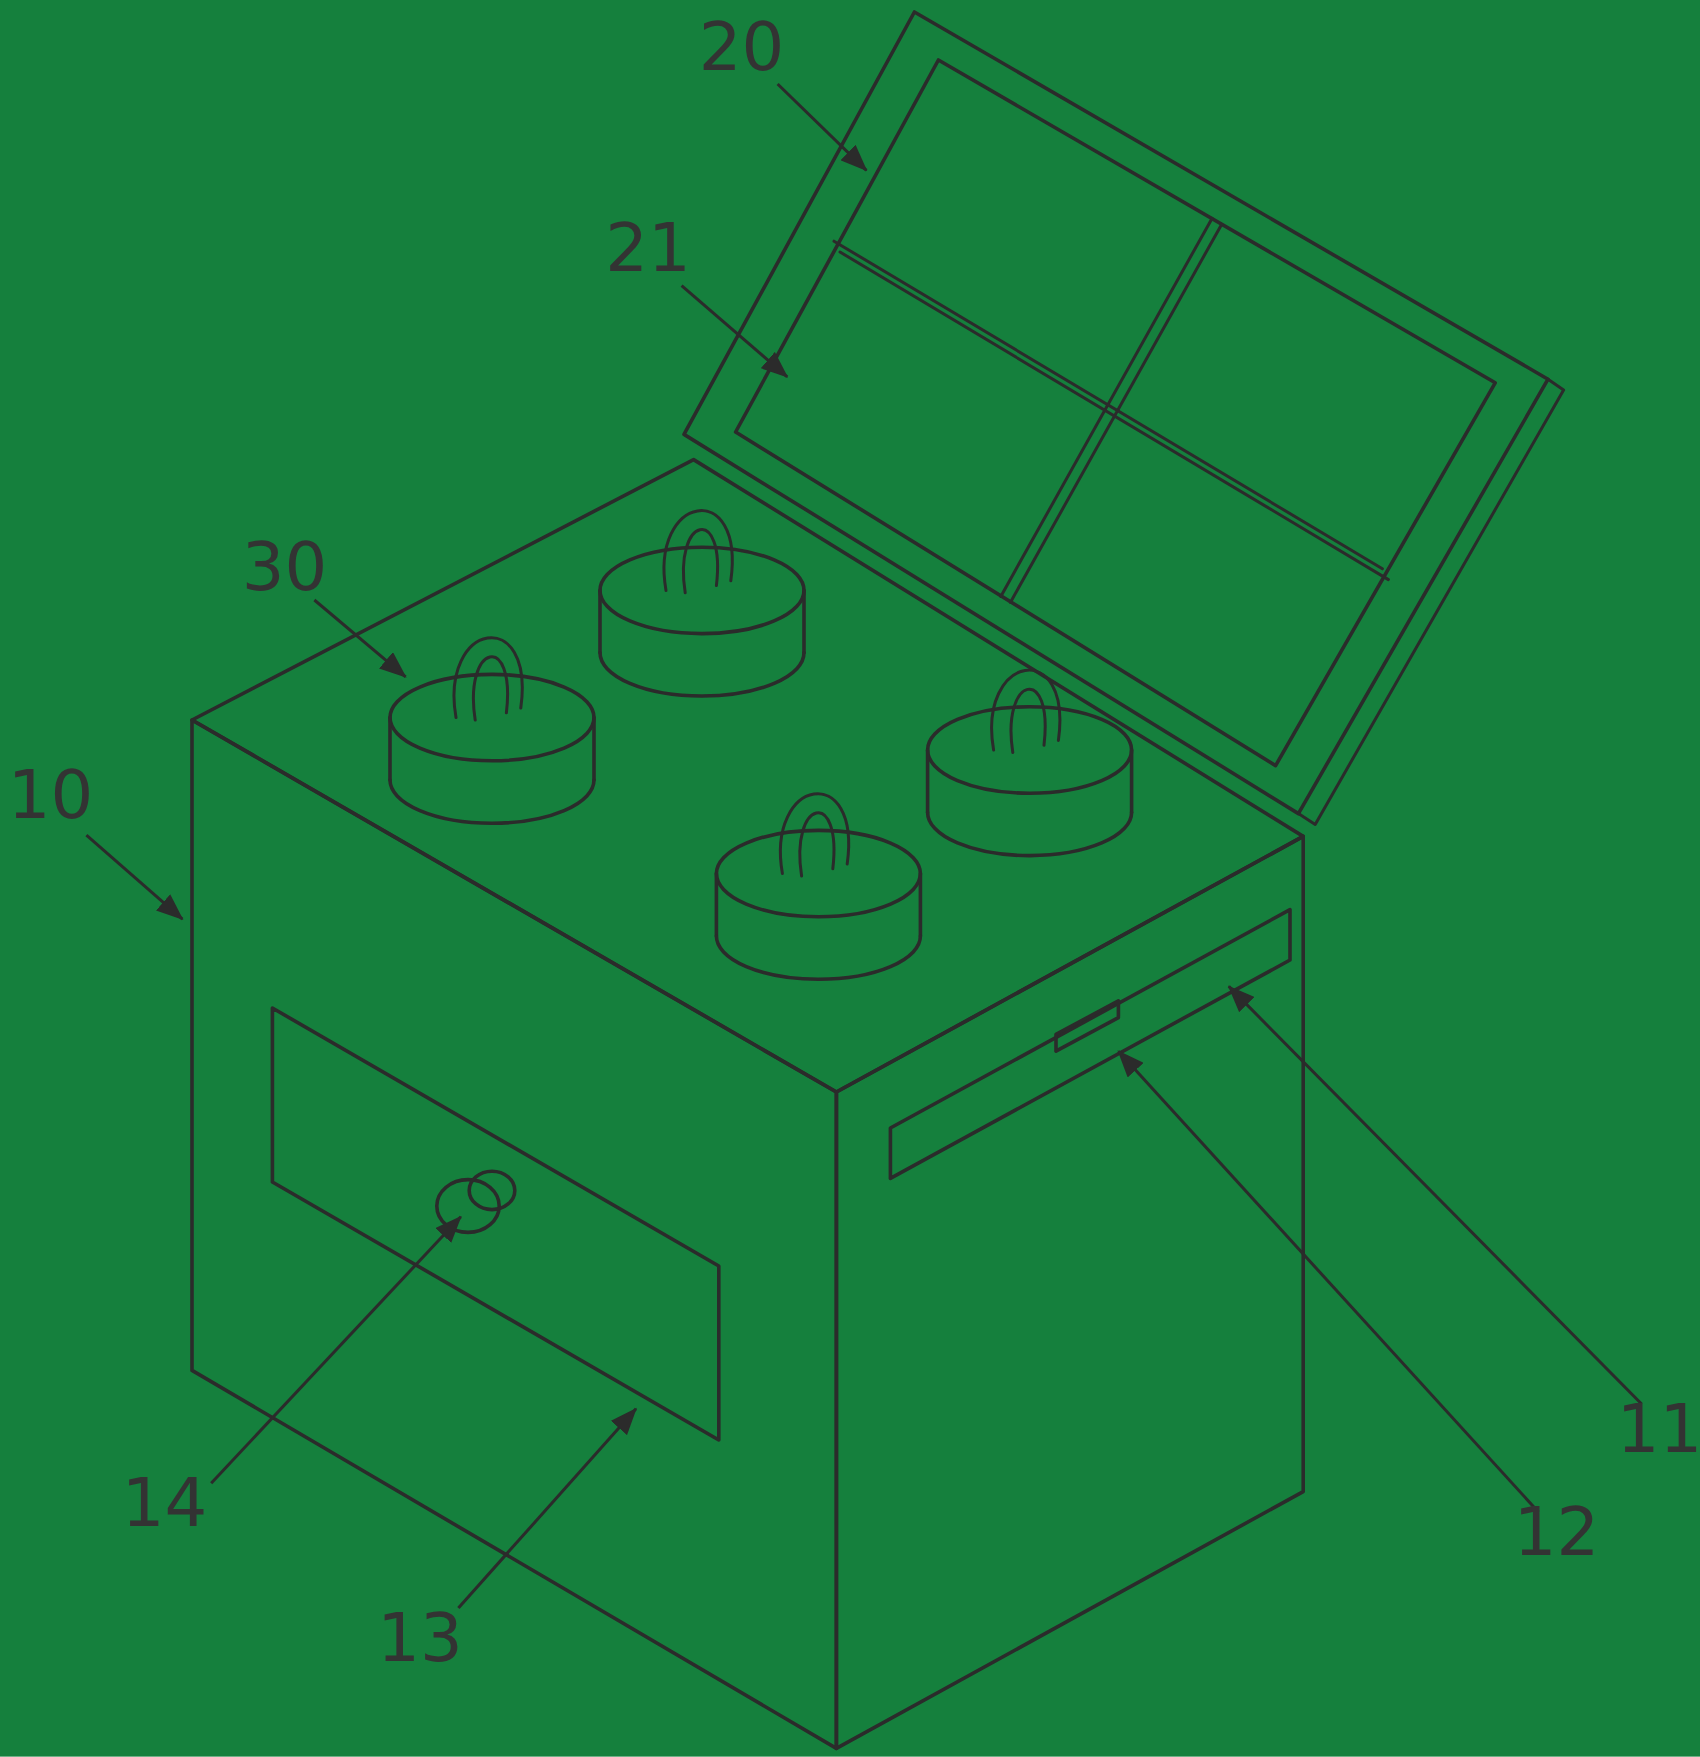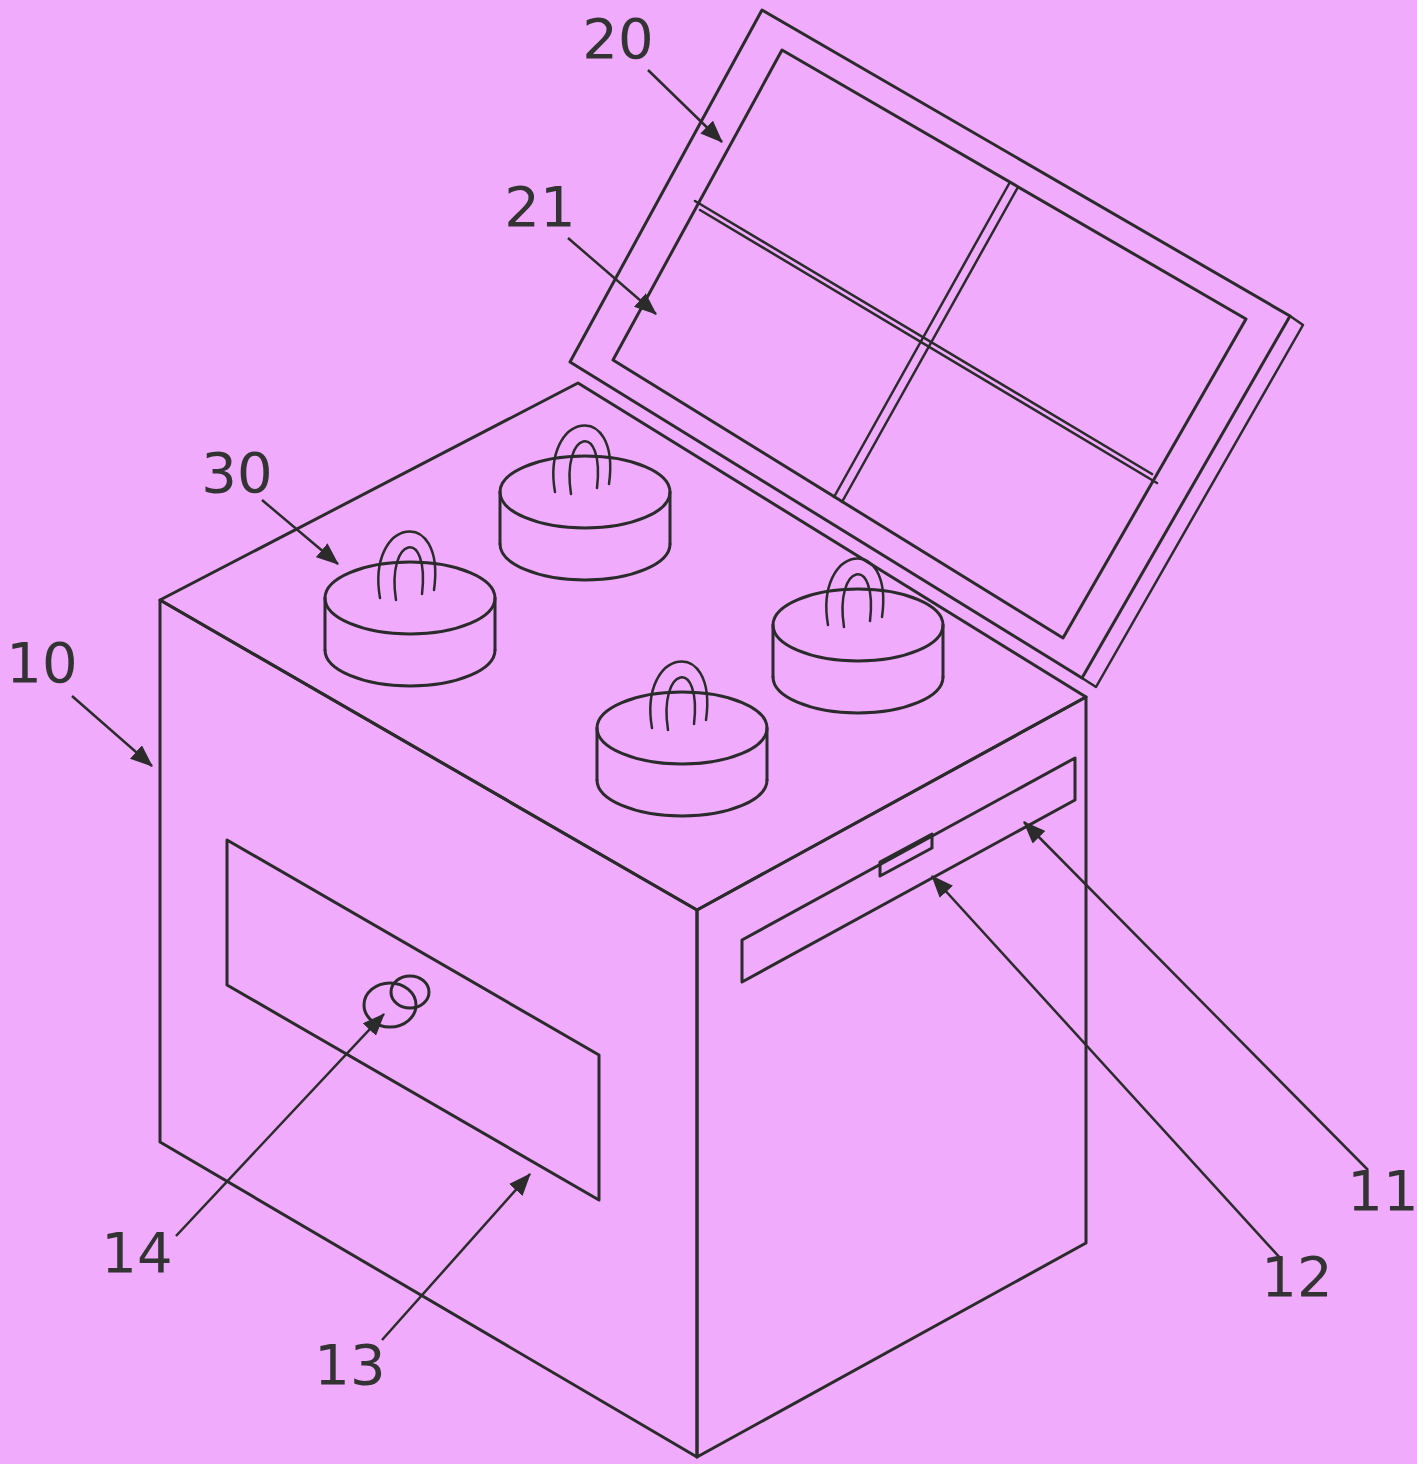--- a/index.html
+++ b/index.html
@@ -4,21 +4,21 @@
 <style>
   html, body {
     margin: 0;
     padding: 0;
     background: #ffffff;
   }
   .stage {
     position: relative;
     width: 1417px;
     height: 1464px;
-    background: #f0abfc;
+    background: #15803d;
     overflow: hidden;
   }
   svg {
     display: block;
     width: 1417px;
     height: 1464px;
   }
   svg text {
     font-family: "DejaVu Sans", "Liberation Sans", sans-serif;
     font-size: 56px;

